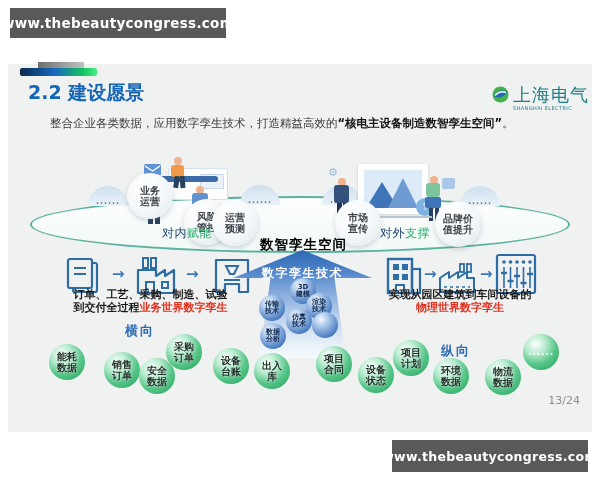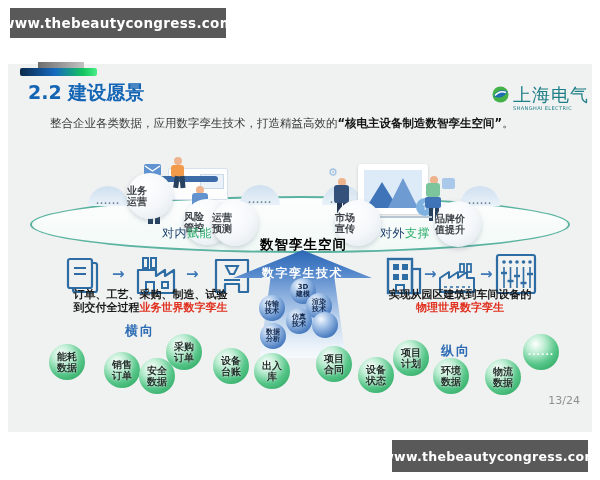--- a/index.html
+++ b/index.html
@@ -16,21 +16,21 @@
   .subtitle b{color:#141414}
   .logo{left:492px;top:86px;display:flex;align-items:flex-start;gap:4px;z-index:3}
   .logo-txt{display:flex;flex-direction:column;line-height:1}
   .logo-cn{font-size:18px;font-weight:normal;color:#1e7f86;letter-spacing:1px}
   .logo-en{font-size:5px;color:#1e7f86;letter-spacing:.4px;margin-top:2px}
   .ellipse{left:30px;top:196px;width:540px;height:57px;border:2px solid #5ab3a0;border-radius:50%;
     background:linear-gradient(180deg,#fdfefe,#f1f9f6);box-sizing:border-box;z-index:1}
   .cloud{width:40px;height:20px;border-radius:40px 40px 0 0;z-index:2;
     background:linear-gradient(180deg,#cfe0ef,#eaf2f9);display:flex;align-items:flex-end;justify-content:center;
     font-size:8px;color:#6b7f92;letter-spacing:1px;font-weight:bold;line-height:8px}
-  .node{width:46px;height:46px;border-radius:50%;display:flex;flex-direction:column;
+  .node{width:46px;height:46px;border-radius:50%;display:flex;flex-direction:column;align-items:center;
     justify-content:center;font-size:10px;font-weight:bold;color:#3d4349;line-height:11.5px;z-index:5;
     background:radial-gradient(circle at 36% 30%,#ffffff 0%,#f4f7fa 55%,#dde5ec 100%);
     box-shadow:0 2px 5px rgba(90,110,130,.28)}
   .inner-label{font-size:12px;font-weight:normal;letter-spacing:.5px;z-index:6;white-space:nowrap}
   .inner-label .navy{color:#1d3f6e}
   .inner-label .green{color:#2faf6e}
   .center-label{left:260px;top:236px;font-size:13.5px;font-weight:bold;color:#000000;
     letter-spacing:1px;z-index:7;white-space:nowrap}
   .big-arrow{left:233px;top:250px;width:139px;height:108px;z-index:4;
     clip-path:polygon(50% 0,100% 26%,73% 26%,81% 100%,19% 100%,27% 26%,0 26%);

